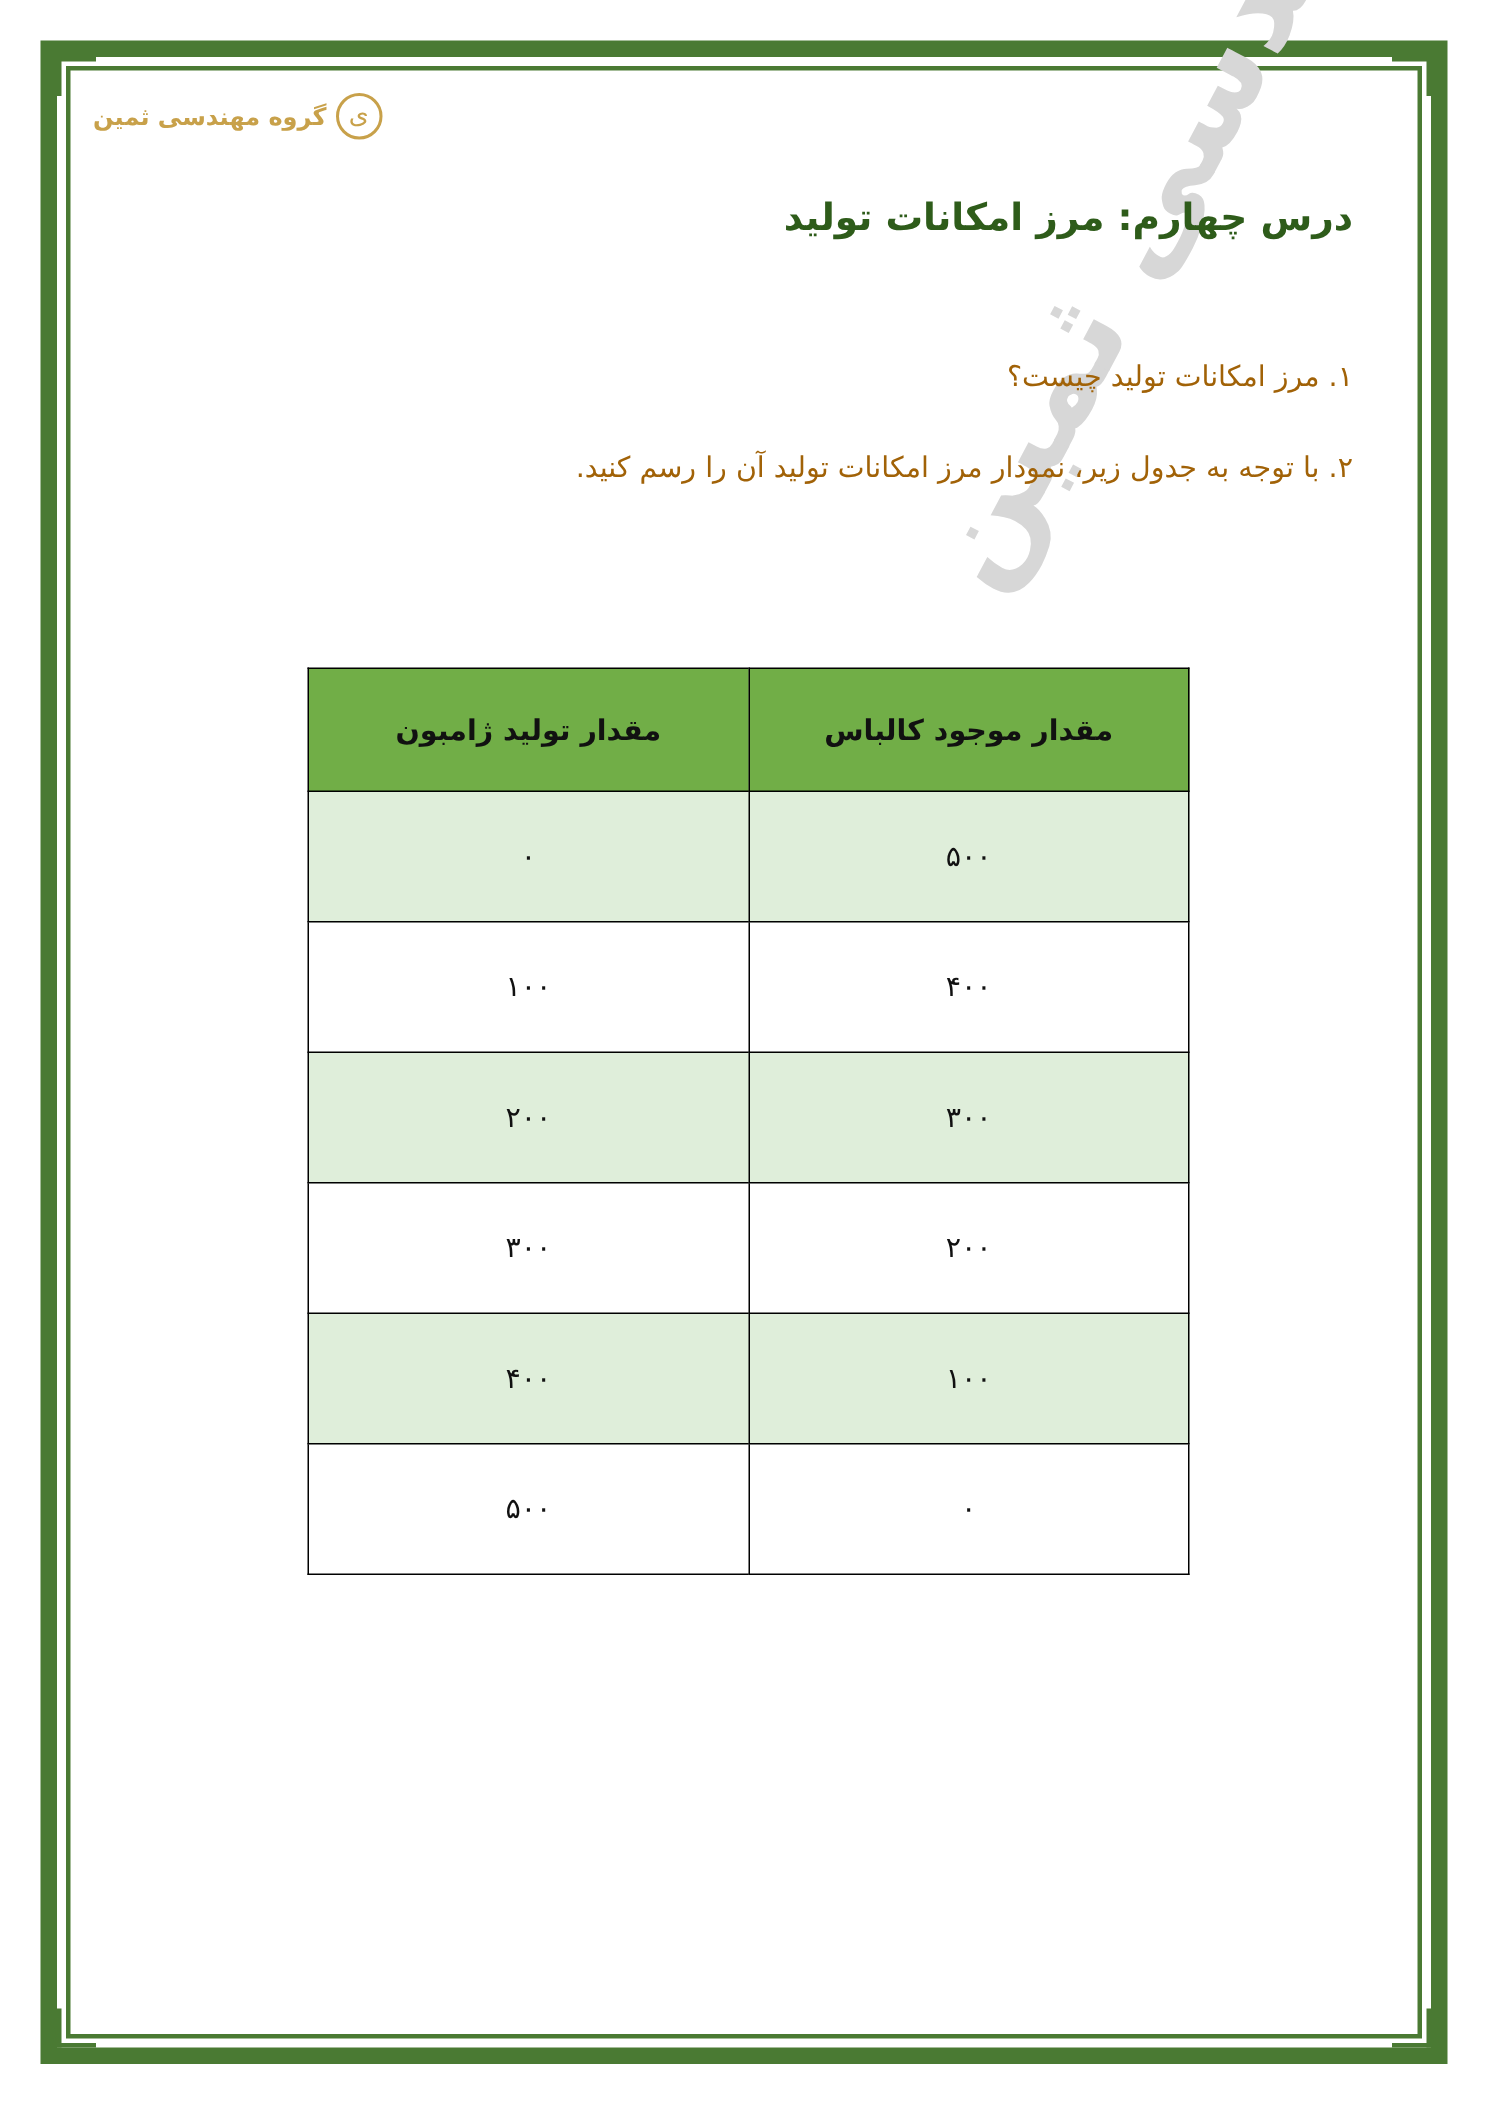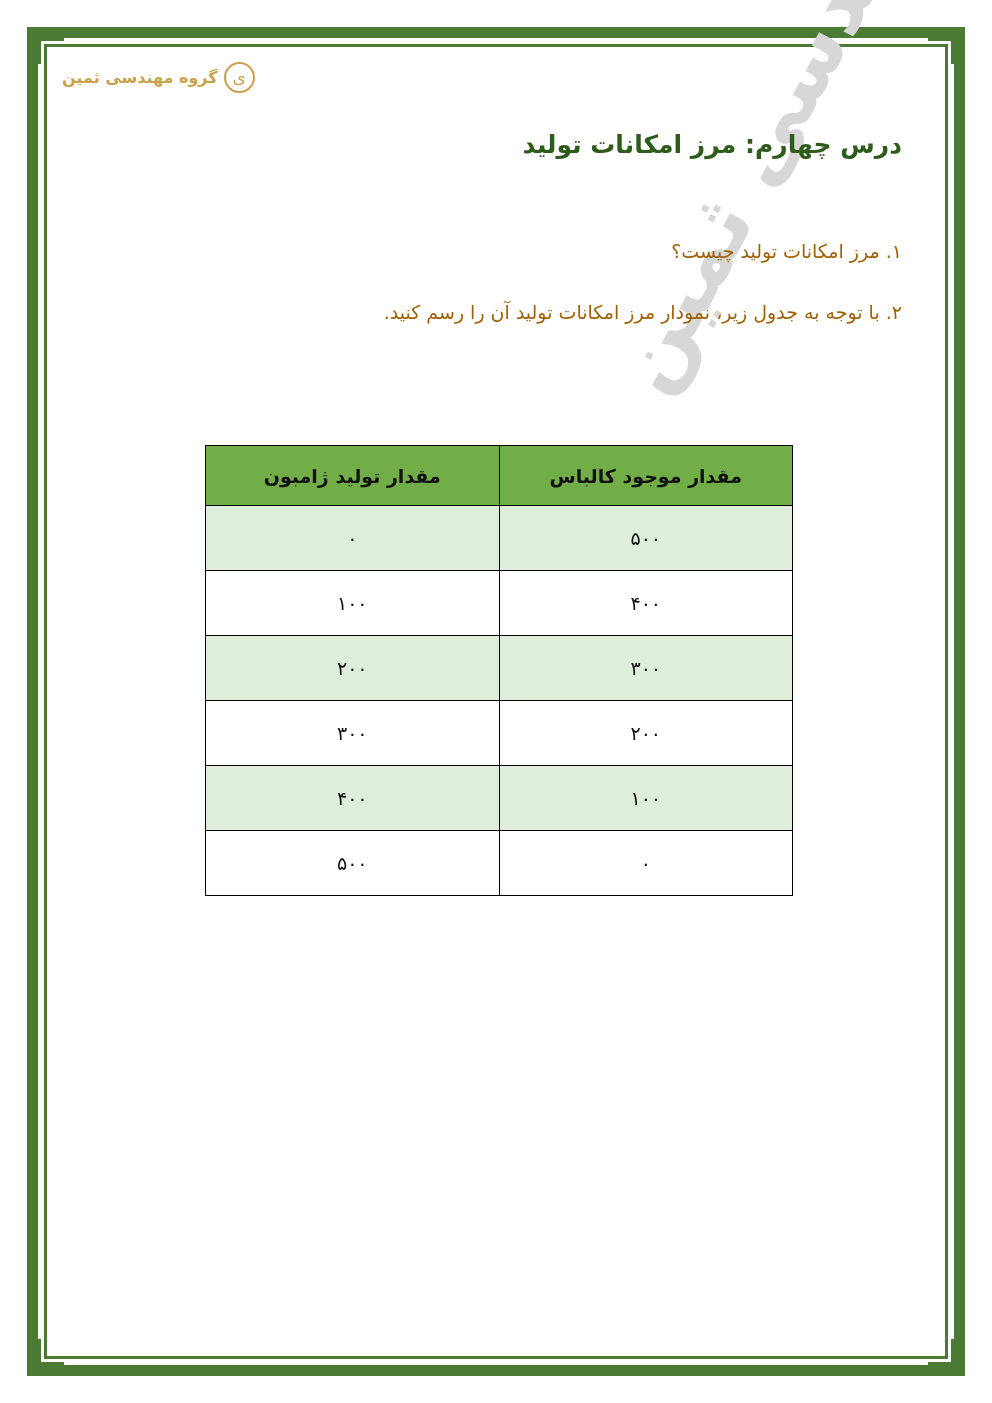--- a/index.html
+++ b/index.html
@@ -149,21 +149,21 @@
     width: 100%;
     direction: rtl;
     table-layout: fixed;
   }
   table.ppf th,
   table.ppf td {
     border: 1px solid #000000;
     text-align: center;
     font-size: 19px;
     color: #111111;
-    padding: 0;
+    padding: 11px;
     vertical-align: middle;
   }
   table.ppf thead th {
     background: #71ae47;
     color: #111111;
     font-weight: bold;
     height: 59px;
   }
   table.ppf tbody td {
     height: 64px;

